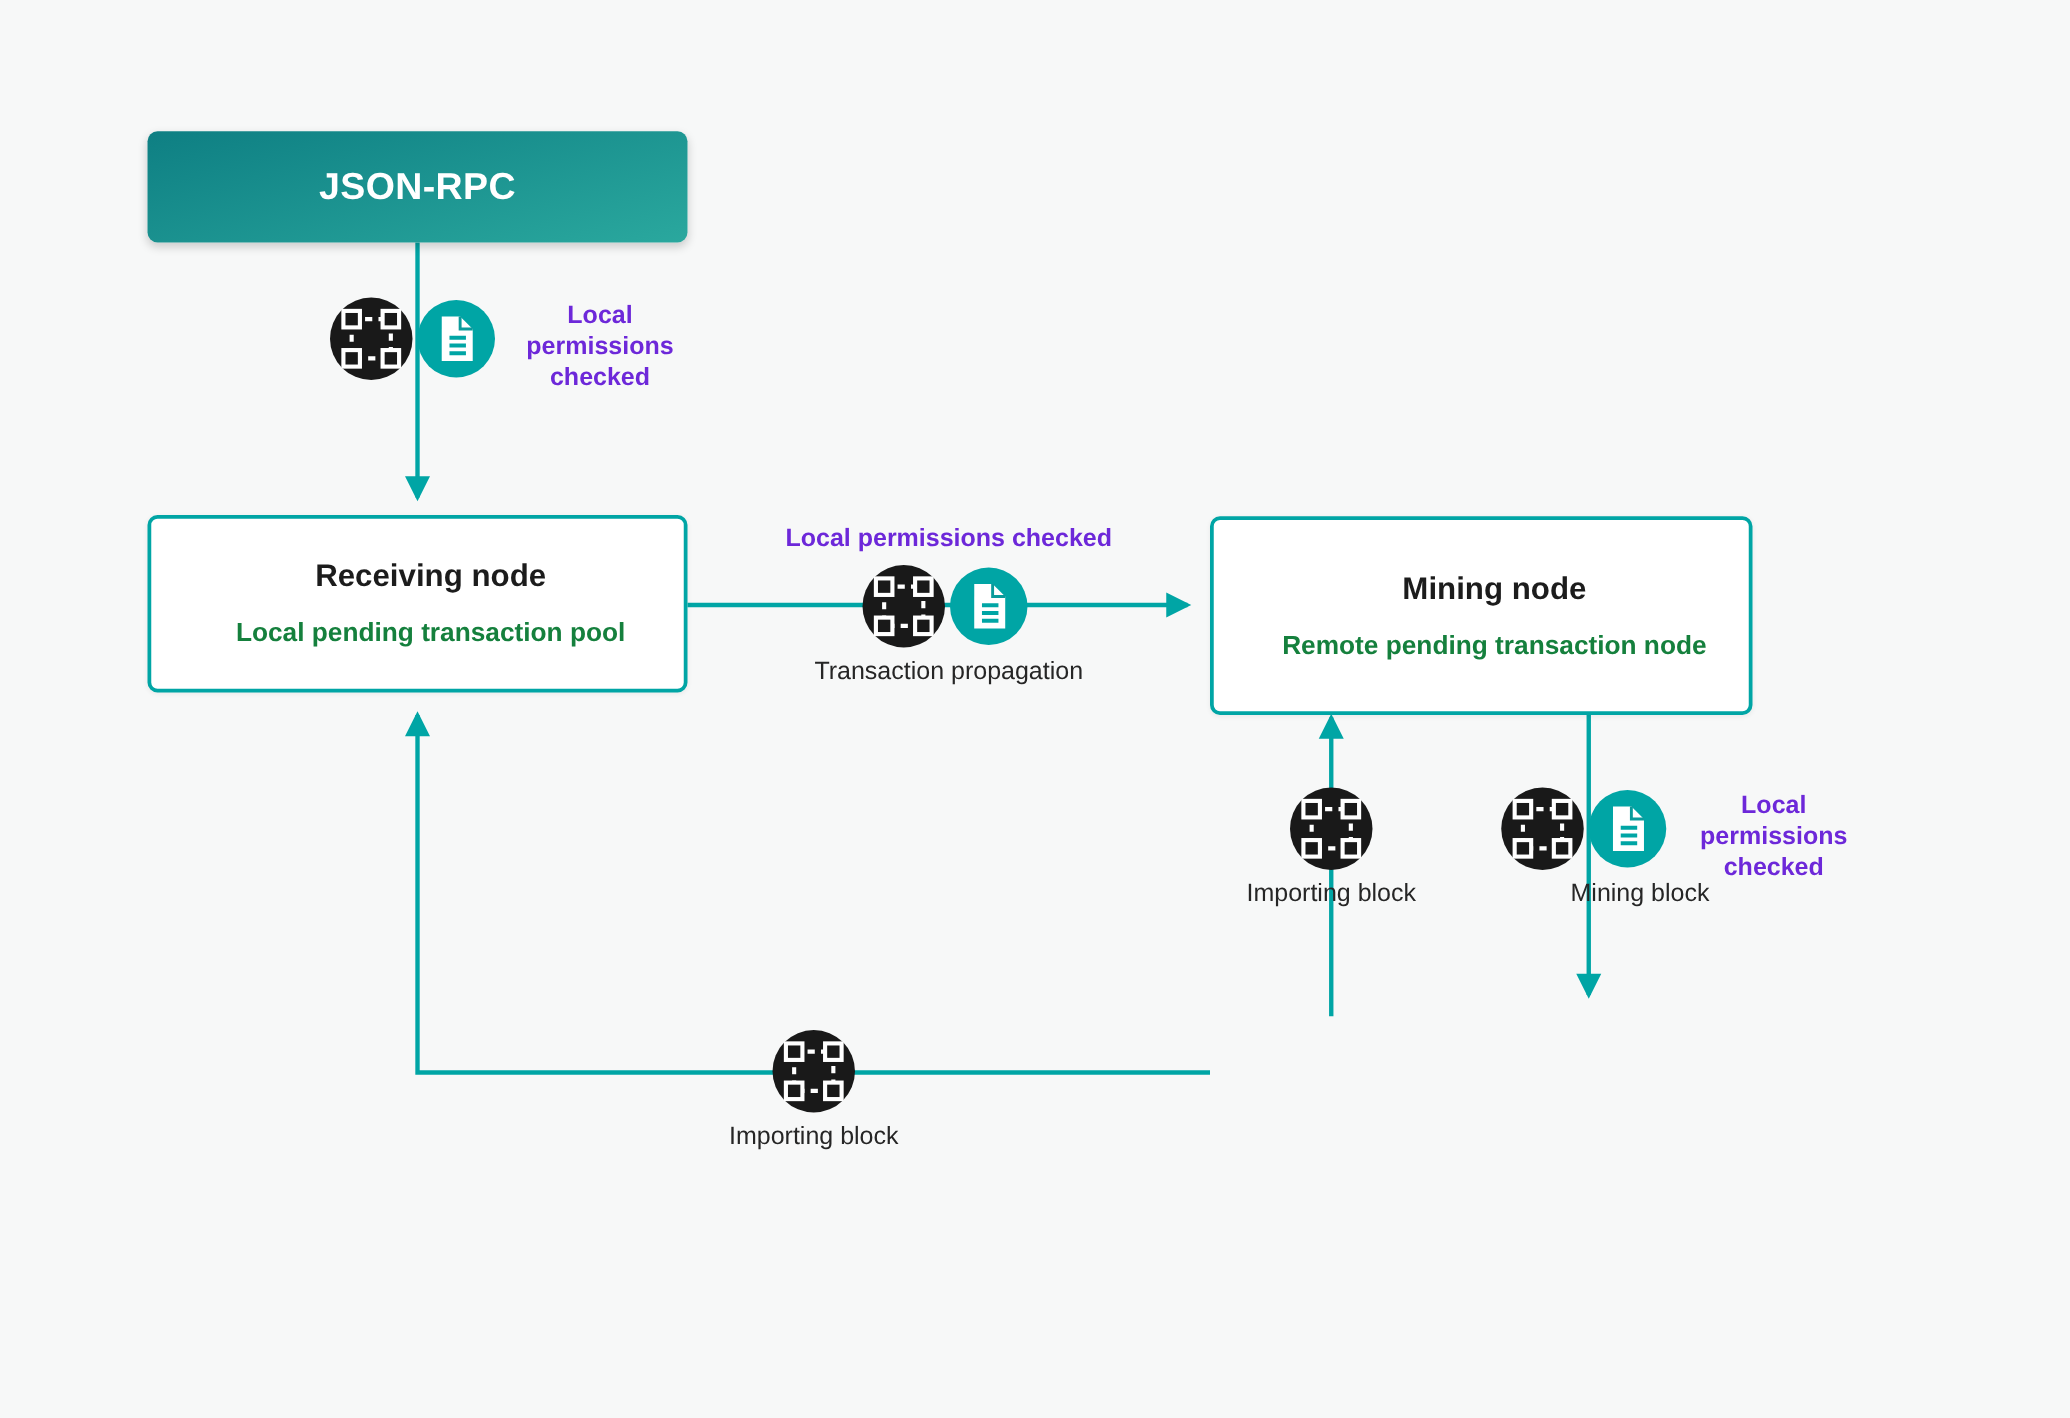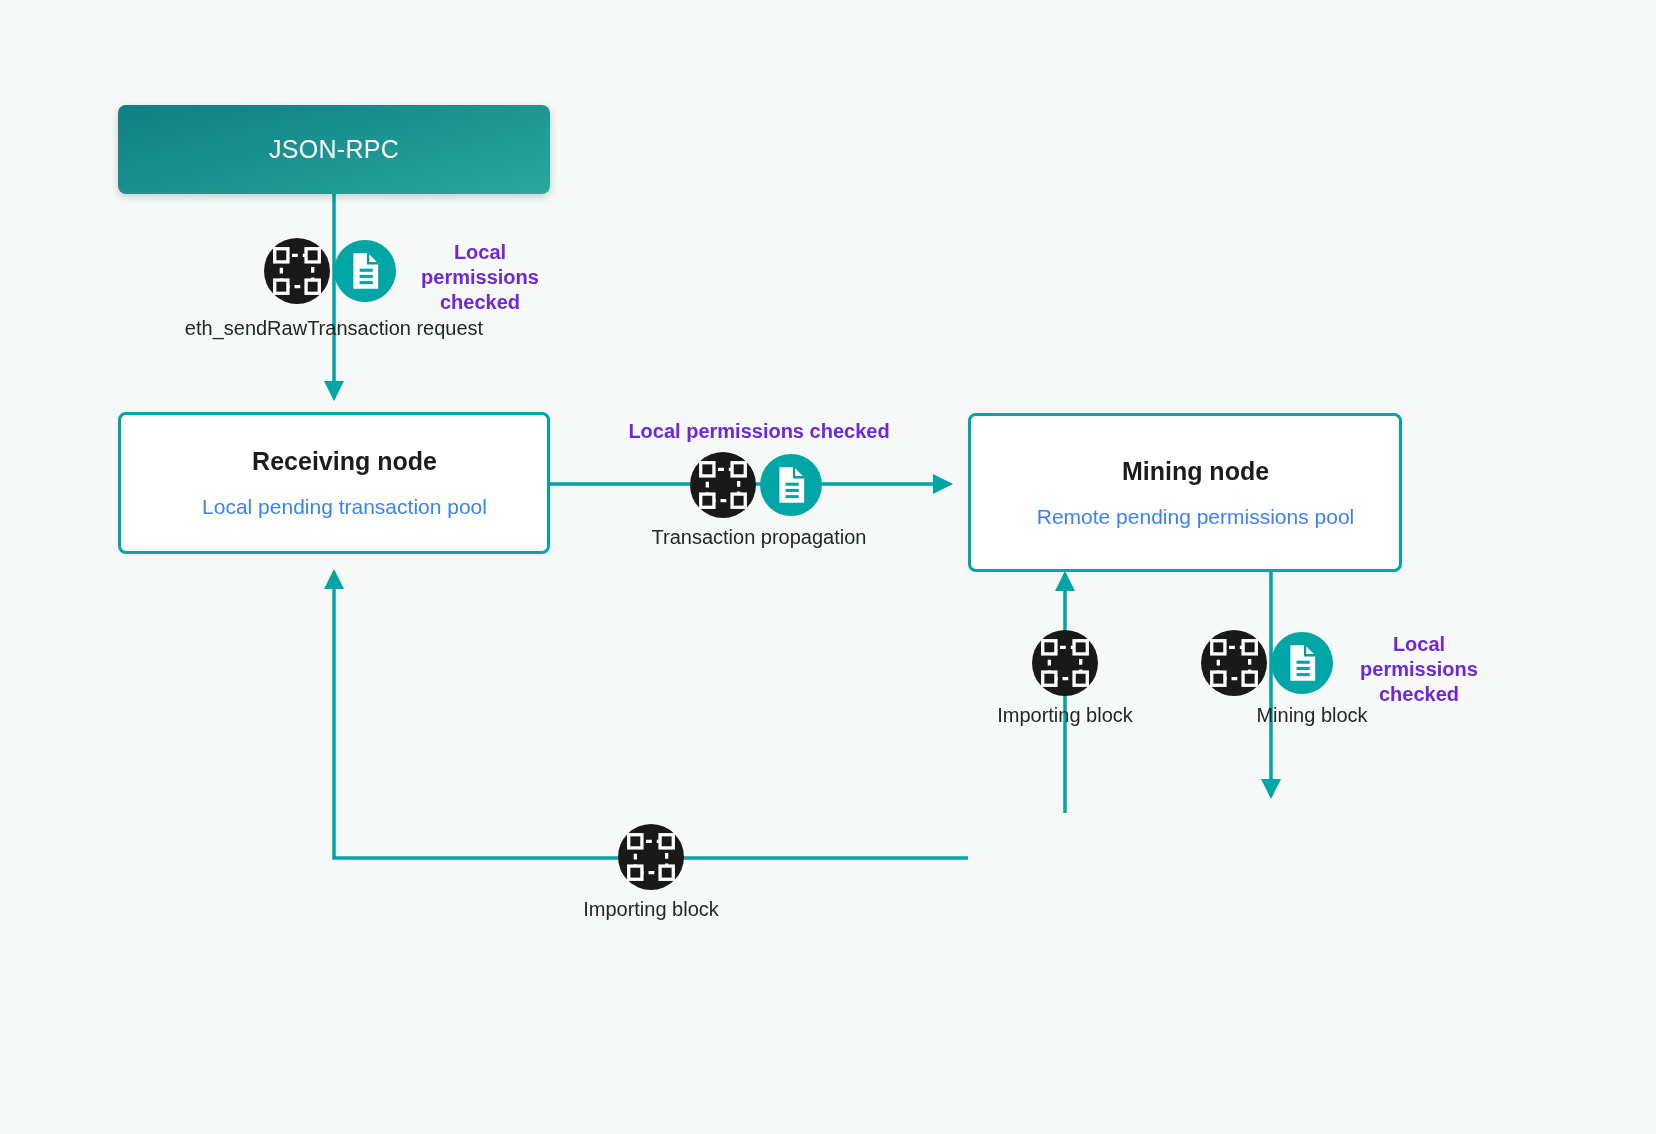--- a/index.html
+++ b/index.html
@@ -43,34 +43,34 @@
   .box--receiving { left: 118px; top: 412px; width: 432px; height: 142px; }
   .box--mining   { left: 968px; top: 413px; width: 434px; height: 159px; }
   .box--block {
     left: 968px; top: 813px; width: 434px; height: 90px;
     background: linear-gradient(165deg, #141414 0%, #3f3f3f 100%);
     box-shadow: 0 3px 8px rgba(0,0,0,0.18);
   }
 
   .box-label-light {
     color: #ffffff;
-    font-size: 25px;
-    font-weight: 400;
+    font-size: 30px;
+    font-weight: 700;
     letter-spacing: 0.3px;
   }
   .node-title {
     color: #1c1c1c;
     font-size: 25px;
     font-weight: 700;
     margin-bottom: 7px;
   }
   .node-subtitle {
-    color: #3b82f6;
+    color: #15803d;
     font-size: 21px;
-    font-weight: 400;
+    font-weight: 700;
     margin-top: 12px;
   }
 
   .icon-circle {
     position: absolute;
     border-radius: 50%;
     display: flex;
     align-items: center;
     justify-content: center;
   }
@@ -130,21 +130,21 @@
     <span class="box-label-light">JSON-RPC</span>
   </div>
 
   <div class="box box--node box--receiving">
     <div class="node-title">Receiving node</div>
     <div class="node-subtitle">Local pending transaction pool</div>
   </div>
 
   <div class="box box--node box--mining">
     <div class="node-title">Mining node</div>
-    <div class="node-subtitle">Remote pending permissions pool</div>
+    <div class="node-subtitle">Remote pending transaction node</div>
   </div>
 
 
   <div class="icon-circle icon-circle--dark" style="left:264px; top:238px;">
     <svg viewBox="0 0 40 40">
         <use href="#ic-block"></use>
       </svg>
   </div>
   <div class="icon-circle icon-circle--teal" style="left:334px; top:240px;">
     <svg viewBox="0 0 40 40">
@@ -181,21 +181,20 @@
   </div>
 
   <div class="icon-circle icon-circle--dark" style="left:618px; top:824px;">
     <svg viewBox="0 0 40 40">
         <use href="#ic-block"></use>
       </svg>
   </div>
 
   <div class="annot annot--bold" style="left:405px; top:240px; width:150px;">Local permissions checked</div>
 
-  <div class="annot" style="left:181px; top:316px; width:306px;">eth_sendRawTransaction request</div>
 
   <div class="annot annot--bold" style="left:584px; top:419px; width:350px;">Local permissions checked</div>
 
   <div class="annot" style="left:584px; top:525px; width:350px;">Transaction propagation</div>
 
   <div class="annot" style="left:965px; top:703px; width:200px;">Importing block</div>
 
   <div class="annot" style="left:1212px; top:703px; width:200px;">Mining block</div>
 
   <div class="annot annot--bold" style="left:1344px; top:632px; width:150px;">Local permissions checked</div>

